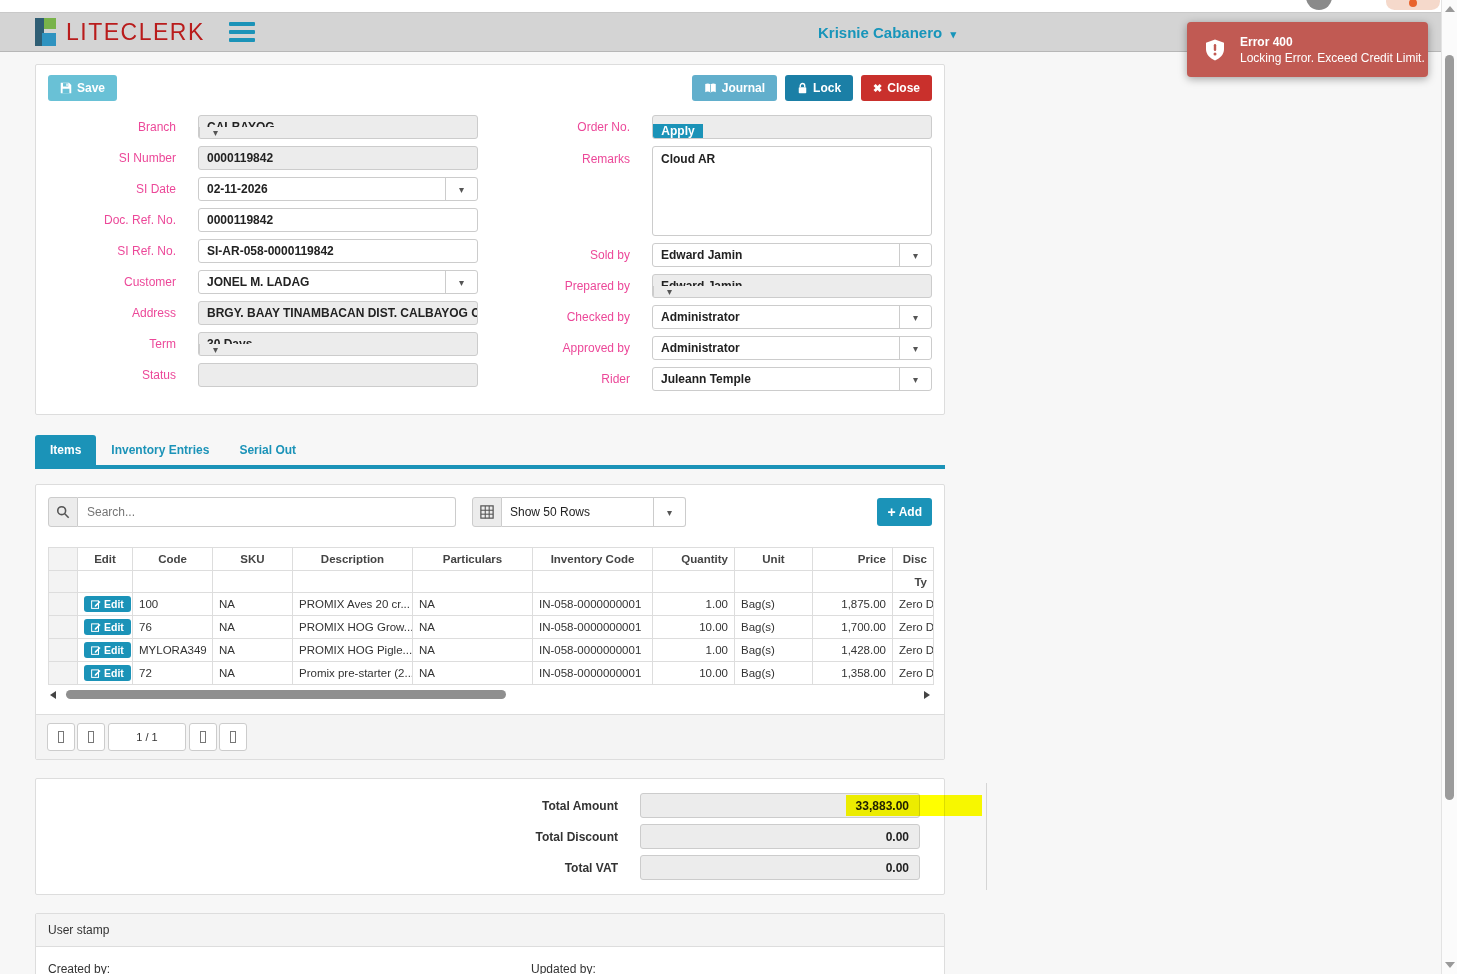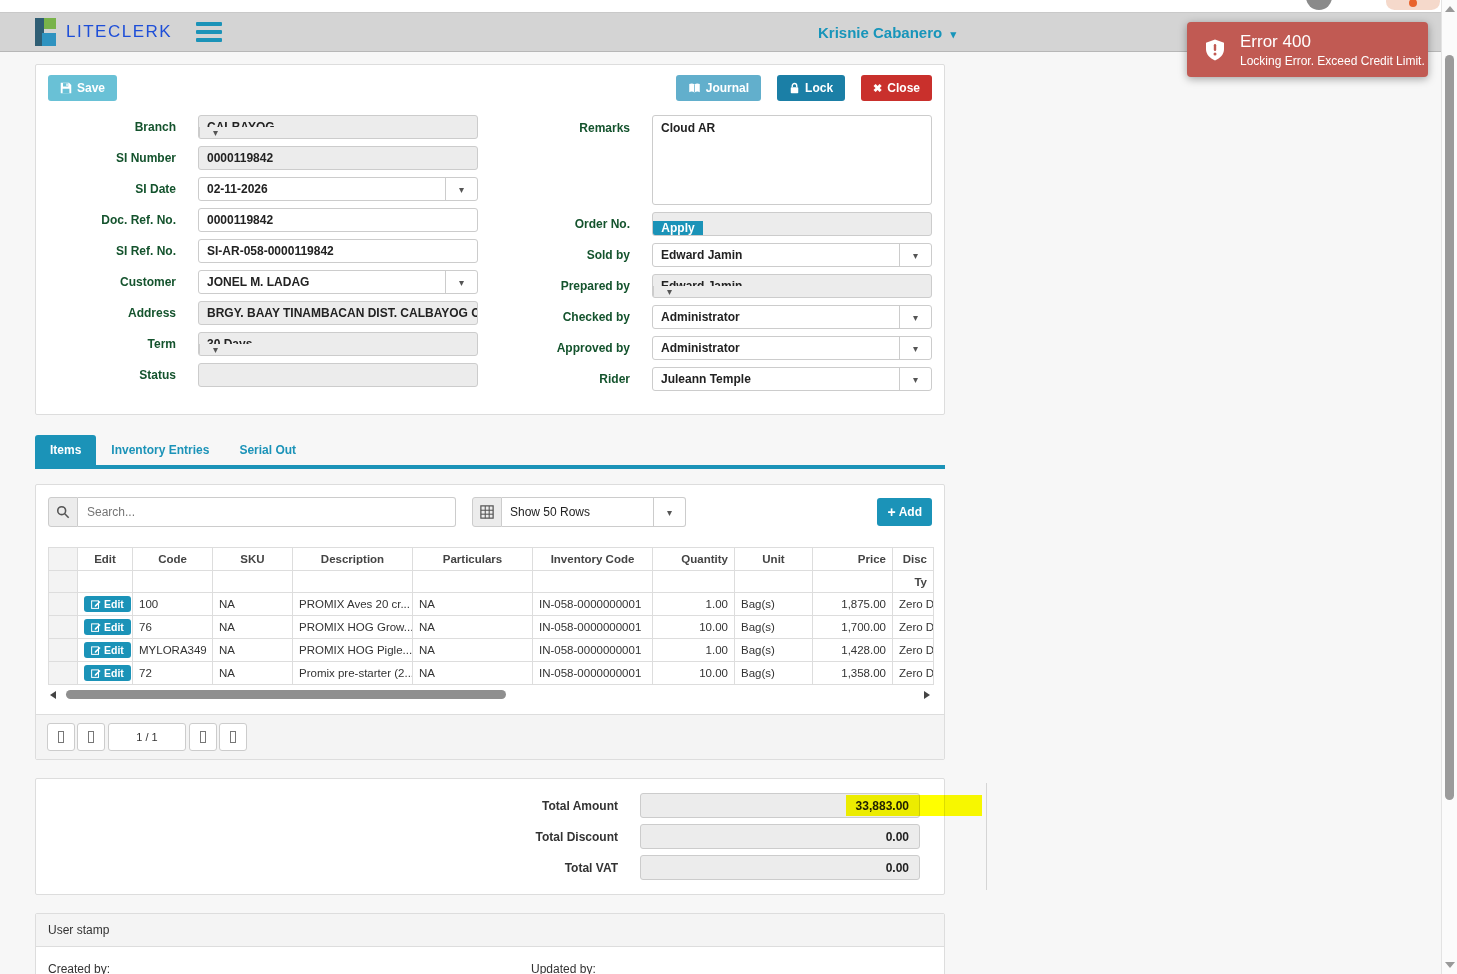--- a/index.html
+++ b/index.html
@@ -8,50 +8,50 @@
 
   
   .browser-strip { height:12px; background:#ffffff; position:relative; z-index:2; }
   .avatar-sliver { position:absolute; left:1306px; top:-16px; width:26px; height:26px; border-radius:50%; background:#8a8a8a; }
   .ext-pill { position:absolute; left:1386px; top:-7px; width:54px; height:17px; border-radius:9px; background:#f5d9cb; }
   .ext-dot { position:absolute; left:23px; top:6px; width:8px; height:8px; border-radius:50%; background:#e8632c; }
 
   
   .app-header { height:40px; background:#d4d4d4; border-top:1px solid #c9c9c9; border-bottom:1px solid #b7b7b7; display:flex; align-items:center; padding-left:35px; position:relative; }
   .logo { display:flex; align-items:center; }
-  .brand-text { font-size:17px; color:#1d4ed8; letter-spacing:1.5px; margin-left:3px; }
+  .brand-text { font-size:23px; color:#b91c1c; letter-spacing:1.5px; margin-left:3px; }
   .hamburger { margin-left:24px; cursor:pointer; }
   .hamburger div { width:26px; height:4px; background:#1b93b8; margin:4px 0; border-radius:1px; }
   .user-menu { position:absolute; left:818px; top:0; height:40px; line-height:40px; color:#1795ba; font-weight:bold; font-size:15px; cursor:pointer; }
   .user-menu .caret { font-size:11px; margin-left:4px; }
 
   
   .toast { position:absolute; left:1187px; top:22px; width:241px; height:55px; background:#c15a53; border-radius:4px; box-shadow:0 2px 8px rgba(0,0,0,.35); color:#fff; display:flex; align-items:center; padding-left:16px; z-index:50; }
   .toast-text { margin-left:13px; }
-  .toast-title { font-size:17px; font-weight:normal; }
+  .toast-title { font-size:12px; font-weight:bold; }
   .toast-msg { font-size:12px; margin-top:2px; }
 
   
   .content { width:910px; margin-left:35px; }
   .panel { background:#fff; border:1px solid #ddd; border-radius:2px; }
 
   
   .form-panel { margin-top:12px; padding:10px 12px 16px; }
   .btn-row { display:flex; margin-bottom:14px; }
   .btn { border:none; border-radius:3px; color:#fff; font-weight:bold; font-size:12px; padding:6px 12px; display:inline-flex; align-items:center; gap:5px; cursor:pointer; font-family:inherit; }
   .btn-save { background:#69c1d6; }
   .btn-journal { background:#62afcc; }
   .btn-lock { background:#1b7fa6; }
   .btn-close { background:#c9302c; }
-  .btn-right { margin-left:auto; display:flex; gap:16px; }
+  .btn-right { margin-left:auto; display:flex; gap:8px; }
 
   .form-grid { display:flex; }
   .fcol { width:50%; }
   .frow { display:flex; align-items:center; margin-bottom:7px; min-height:24px; }
-  .flabel { text-align:right; font-weight:bold; font-size:12px; color:#14532d; padding-right:22px; flex:none; }
+  .flabel { text-align:right; font-weight:normal; font-size:12px; color:#ec4899; padding-right:22px; flex:none; }
   .col-left .flabel { width:150px; }
   .col-right .flabel { width:162px; }
   .igroup { display:flex; width:280px; height:24px; border:1px solid #ccc; border-radius:3px; background:#fff; overflow:hidden; flex:none; }
   .igroup.gray { background:#ececec;flex-direction:column; }
   .ival { flex:1; padding:0 8px; font-size:12px; color:#222; line-height:22px; white-space:nowrap; overflow:hidden; font-weight:bold; }
   .caret-btn { width:32px; border-left:1px solid #ccc; display:flex; align-items:center; justify-content:center; color:#555; font-size:10px; cursor:pointer; flex:none; }
   .apply-btn { width:50px; background:#1b93b8; color:#fff; border:none; font-weight:bold; font-size:12px; cursor:pointer; flex:none; font-family:inherit; }
   .remarks-row { align-items:flex-start; }
   .remarks-row .flabel { padding-top:6px; }
   .remarks-box { width:280px; height:90px; border:1px solid #ccc; border-radius:3px; background:#fff; padding:5px 8px; font-size:12px; font-family:inherit; resize:none; color:#222; font-weight:bold; }
@@ -255,30 +255,30 @@
         </div>
         <div class="frow">
           <label class="flabel">Status</label>
           <div class="igroup gray">
             <span class="ival"></span>
           </div>
         </div>
       </div>
 
       <div class="fcol col-right">
+        <div class="frow">
+          <label class="flabel">Order No.</label>
+          <div class="igroup gray">
+            <span class="ival"></span>
+            <button class="apply-btn">Apply</button>
+          </div>
+        </div>
         <div class="frow remarks-row">
           <label class="flabel">Remarks</label>
           <textarea class="remarks-box" style="">Cloud AR</textarea>
-        </div>
-        <div class="frow">
-          <label class="flabel">Order No.</label>
-          <div class="igroup gray">
-            <span class="ival"></span>
-            <button class="apply-btn">Apply</button>
-          </div>
         </div>
         <div class="frow">
           <label class="flabel">Sold by</label>
           <div class="igroup">
             <span class="ival">Edward Jamin</span>
             <span class="caret-btn">▾</span>
           </div>
         </div>
         <div class="frow">
           <label class="flabel">Prepared by</label>

